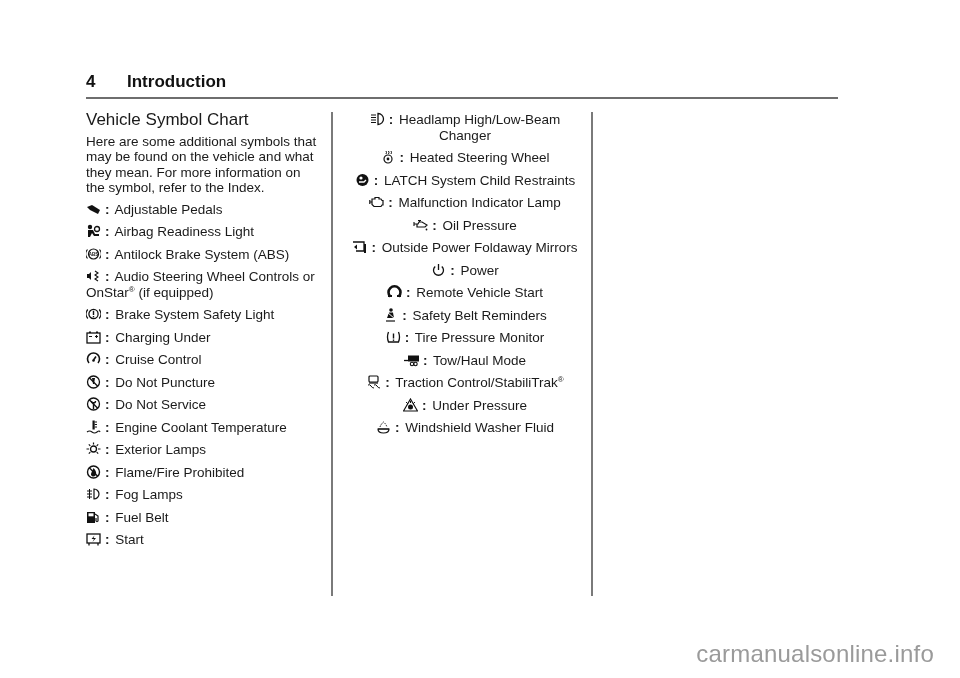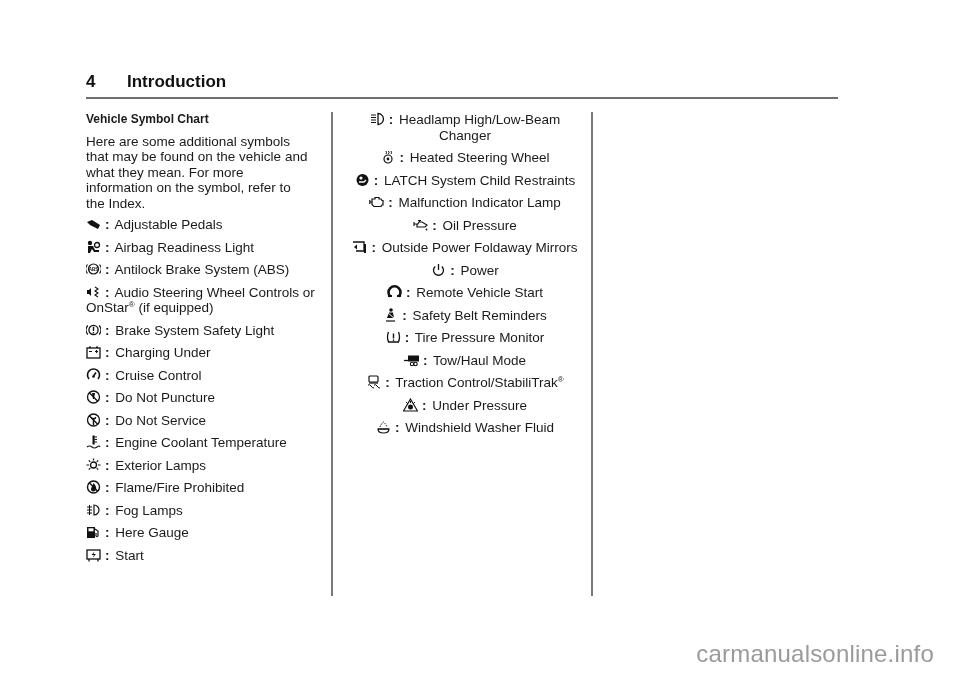--- a/index.html
+++ b/index.html
@@ -8,22 +8,22 @@
   .page-header { position: absolute; left: 86px; top: 72px; font-weight: bold; font-size: 17px; color: #111; }
   .page-number { position: absolute; left: 0; top: 0; }
   .chapter-title { position: absolute; left: 41px; top: 0; white-space: nowrap; }
   .header-rule { position: absolute; left: 86px; top: 97px; width: 752px; height: 2px; background: #6e6e6e; }
   .col-divider { position: absolute; top: 112px; width: 2px; height: 484px; background: #7a7a7a; }
   .divider-1 { left: 331px; }
   .divider-2 { left: 591px; }
   .column { position: absolute; top: 112px; width: 238px; font-size: 13.5px; line-height: 15.5px; }
   .col-left { left: 86px; }
   .col-mid { left: 346px; text-align: center; }
-  .section-title { font-weight: bold; font-size: 12px; margin: 0 0 6px 0; }
-  .intro-para { margin: 0 16px 6px 0; }
+  .section-title { font-weight: normal; font-size: 17px; margin: 0 0 6px 0; }
+  .intro-para { margin: 0 1px 6px 0; }
   .symbol-item { margin: 0 0 7px 0; }
   .sym { display: inline-block; width: 15px; height: 14px; vertical-align: -2px; margin-right: 4px; }
   .sym svg { width: 15px; height: 14px; display: block; }
   .colon { font-weight: bold; margin-right: 2px; }
   sup { font-size: 8px; line-height: 0; vertical-align: 5px; }
   .watermark { position: absolute; right: 26px; bottom: 10px; font-size: 24px; color: #9a9a9a; letter-spacing: 0.2px; }
 </style>
 </head>
 <body>
 
@@ -99,21 +99,21 @@
             <path d="M3.3 2.8 L11.7 11.2" stroke="#111" stroke-width="1.4"></path>
           </svg></span><span class="colon">:</span> <span>Flame/Fire Prohibited</span></div>
       <div class="symbol-item"><span class="sym"><svg viewBox="0 0 15 14">
             <path d="M8 2 A5 5 0 0 1 8 12 Z" fill="none" stroke="#111" stroke-width="1.2"></path>
             <path d="M1 4 H6 M1 7 H6 M1 10 H6 M3.5 2 V12" stroke="#111" stroke-width="1"></path>
           </svg></span><span class="colon">:</span> <span>Fog Lamps</span></div>
       <div class="symbol-item"><span class="sym"><svg viewBox="0 0 15 14">
             <rect x="1" y="2" width="8" height="11" fill="#111"></rect>
             <rect x="2.5" y="3.3" width="5" height="3" fill="#fff"></rect>
             <path d="M9 4 L12 6 L12 11 A1.2 1.2 0 0 1 10 11 L10 8" fill="none" stroke="#111" stroke-width="1.2"></path>
-          </svg></span><span class="colon">:</span> <span>Here Gauge</span></div>
+          </svg></span><span class="colon">:</span> <span>Fuel Belt</span></div>
       <div class="symbol-item"><span class="sym"><svg viewBox="0 0 15 14">
             <rect x="1" y="2" width="13" height="9" fill="none" stroke="#111" stroke-width="1.3"></rect>
             <path d="M3 11 V13.5 M12 11 V13.5" stroke="#111" stroke-width="1.3"></path>
             <path d="M8.5 3.5 L5.5 7 L8 7 L6.5 10 L10 6 L7.5 6 Z" fill="#111"></path>
           </svg></span><span class="colon">:</span> <span>Start</span></div>
     </div>
 </div>
 
 <div class="column col-mid">
   <div id="mid-list">

